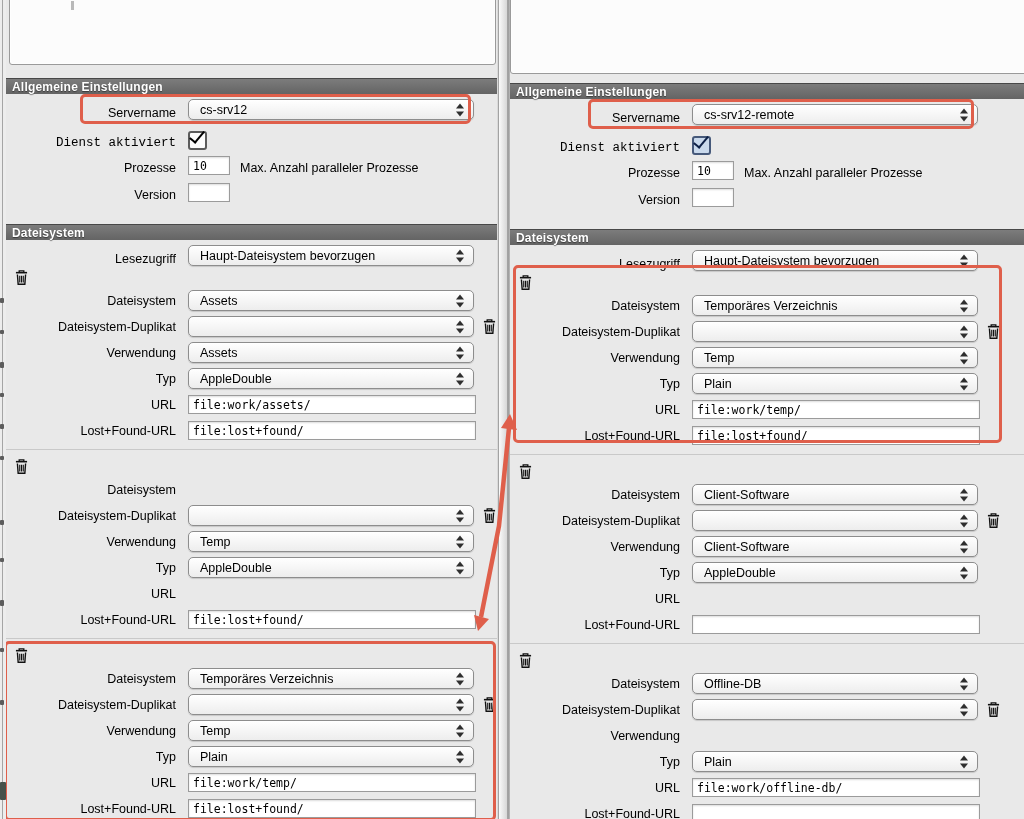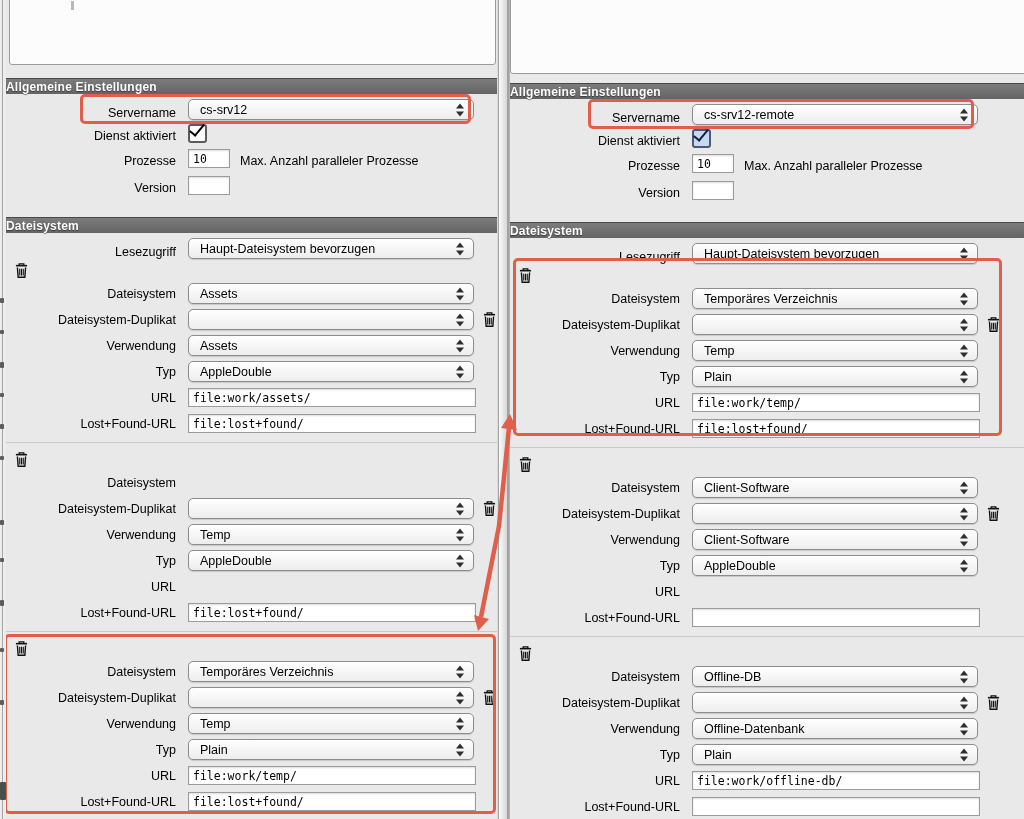--- a/index.html
+++ b/index.html
@@ -26,30 +26,30 @@
   
   .wb{background:#fcfcfc;border:1px solid #9a9a9a;border-radius:0 0 3px 3px;
       box-shadow:inset 0 0 0 1px rgba(255,255,255,.6);position:relative;}
   .wb-l{margin:-12px 0 0 3px;width:485px;height:75px;}
   .wb-r{margin:-12px 0 0 0;width:516px;height:84px;}
   .tick{position:absolute;left:61px;top:12px;width:3px;height:9px;background:#b9b9b9;}
 
   
   .bar{height:15px;background:linear-gradient(#7c7c7c,#646464);border-top:1px solid #484848;
        color:#fff;font-size:12px;font-weight:bold;letter-spacing:.2px;display:flex;align-items:center;
-       text-shadow:0 1px 1px rgba(0,0,0,.45);}
+       padding-left:6px;text-shadow:0 1px 1px rgba(0,0,0,.45);}
   .bar1-l{margin-top:13px;}
   .bar1-r{margin-top:9px;}
   .bar2{margin-top:22px;}
 
   
   .row{display:flex;align-items:center;height:19px;margin-top:7px;position:relative;}
   .grow{display:flex;align-items:flex-end;height:21px;position:relative;}
   .g1{margin-top:5px;}
-  .g2{margin-top:5px;height:18px;}
+  .g2{margin-top:12px;height:18px;font-family:Liberation Mono, monospace;}
   .g3{margin-top:6px;height:19px;}
   .g4{margin-top:8px;height:19px;}
   .g5{margin-top:7px;height:19px;}
   .lbl{width:170px;padding-right:12px;text-align:right;font-size:12.5px;color:#000;flex:none;white-space:nowrap;}
 
   
   .sel{position:relative;width:284px;height:19px;border:1px solid #8d8d8d;border-radius:5px;flex:none;
        background:linear-gradient(#ffffff,#ededed);display:flex;align-items:center;
        box-shadow:inset 0 1px 0 rgba(255,255,255,.9),0 1px 1px rgba(0,0,0,.15);}
   .sel-v{padding-left:11px;font-size:12.5px;color:#000;white-space:nowrap;overflow:hidden;}
@@ -499,24 +499,20 @@
           </div>
         <span class="trash t-right"><svg width="13" height="15" viewBox="0 0 14 16">
               <path d="M4.5 2.2 V0.9 H9.5 V2.2" fill="none" stroke="#111" stroke-width="1.4"></path>
               <path d="M1 2.8 H13" stroke="#111" stroke-width="1.7"></path>
               <path d="M2.6 4.8 L3.4 15.2 H10.6 L11.4 4.8" fill="none" stroke="#111" stroke-width="1.5"></path>
               <path d="M5.1 6.2 V13.5 M7 6.2 V13.5 M8.9 6.2 V13.5" stroke="#111" stroke-width="1.2" fill="none"></path>
             </svg></span>
         </div>
       <div class="row">
           <span class="lbl">Verwendung</span>
-        <div class="sel">
-            <span class="sel-v">Offline-Datenbank</span>
-            <span class="ud"></span>
-          </div>
         </div>
       <div class="row">
           <span class="lbl">Typ</span>
         <div class="sel">
             <span class="sel-v">Plain</span>
             <span class="ud"></span>
           </div>
         </div>
       <div class="row">
           <span class="lbl">URL</span>

